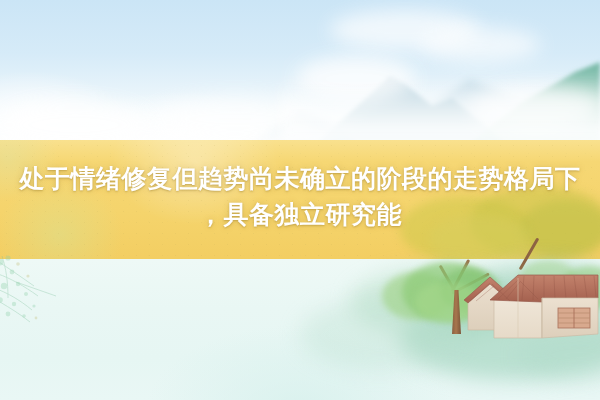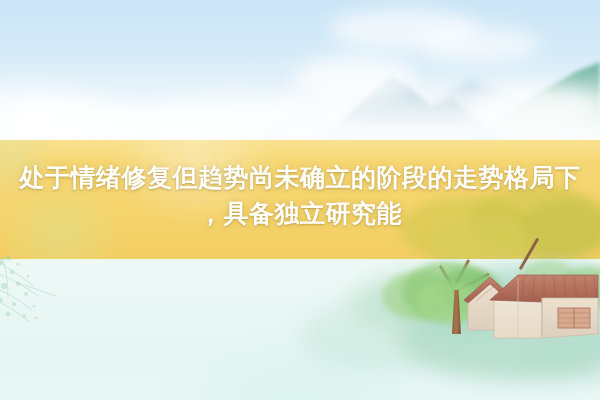--- a/index.html
+++ b/index.html
@@ -178,21 +178,21 @@
     width: 600px;
     text-align: center;
     color: #ffffff;
     font-weight: bold;
     font-size: 25px;
     line-height: 36px;
     letter-spacing: 0.5px;
     text-shadow:
       0 1px 2px rgba(150,120,40,0.45),
       0 0 6px rgba(160,130,50,0.30);
-    font-family: Liberation Serif, serif;
+    font-family: Liberation Sans, sans-serif;
     white-space: nowrap;
   }
   .caption .line1 { display:block; }
   .caption .line2 { display:block; }
 </style>
 </head>
 <body>
 
 <div id="stage">
 

